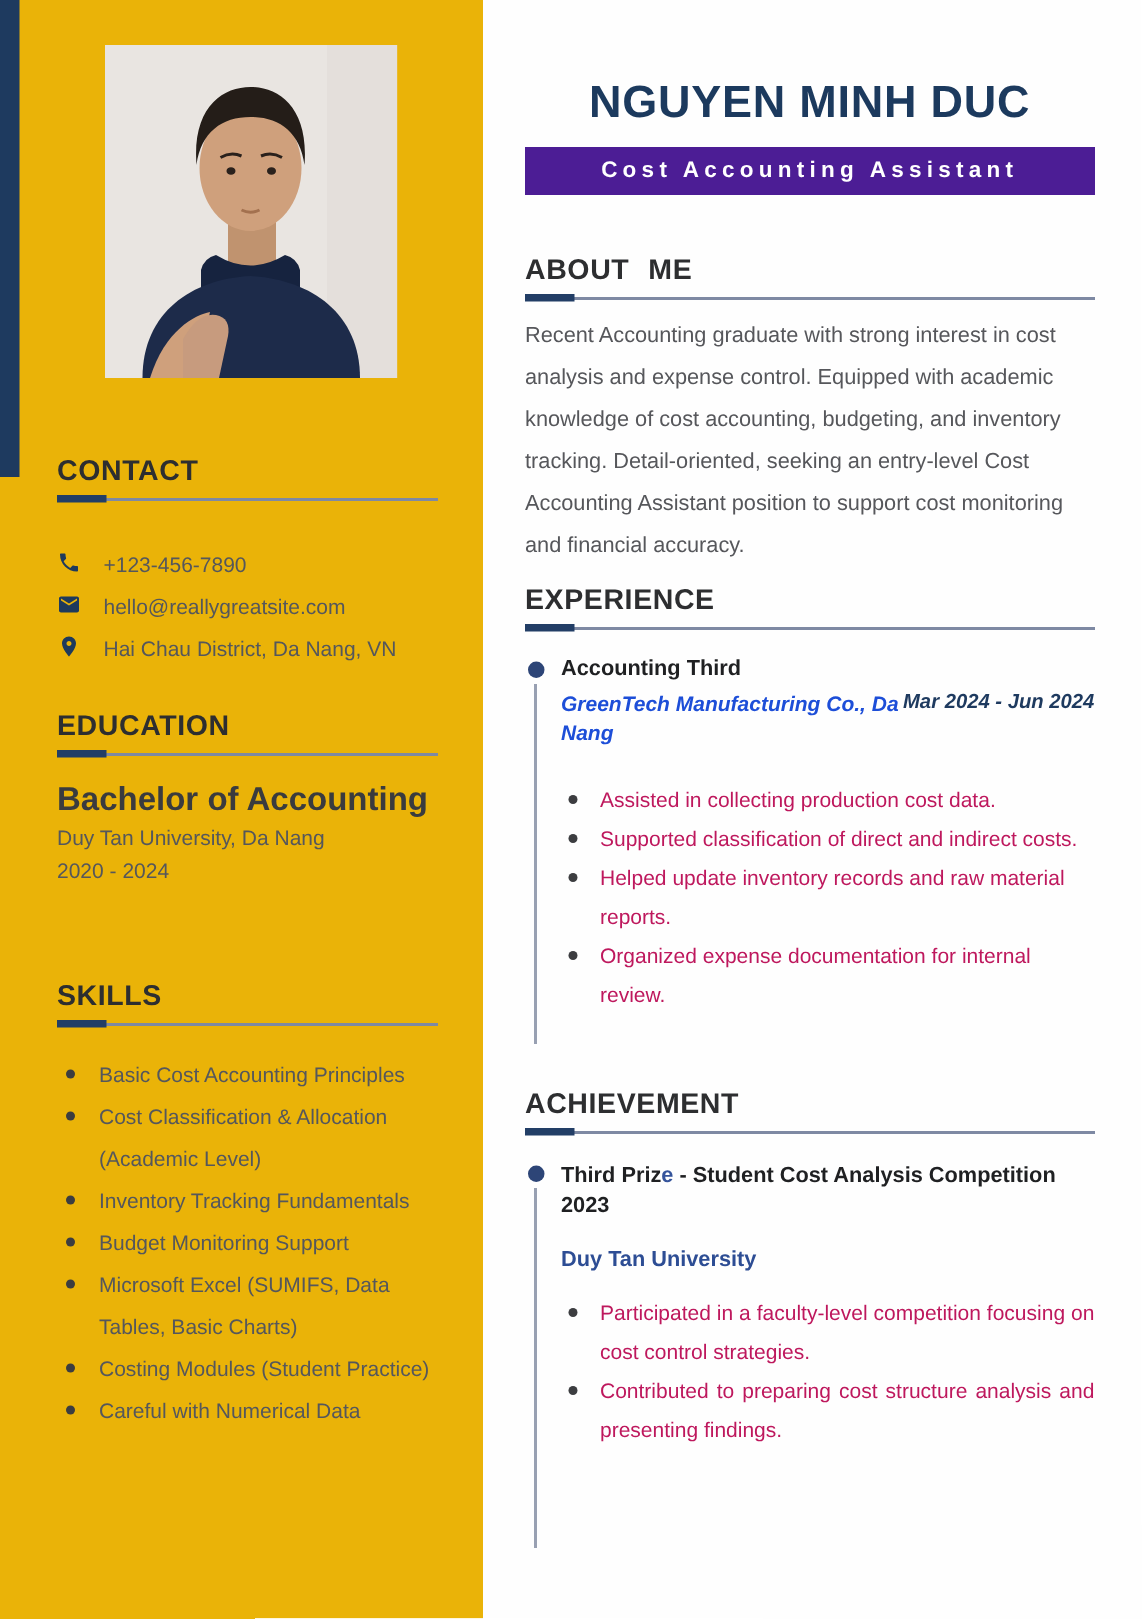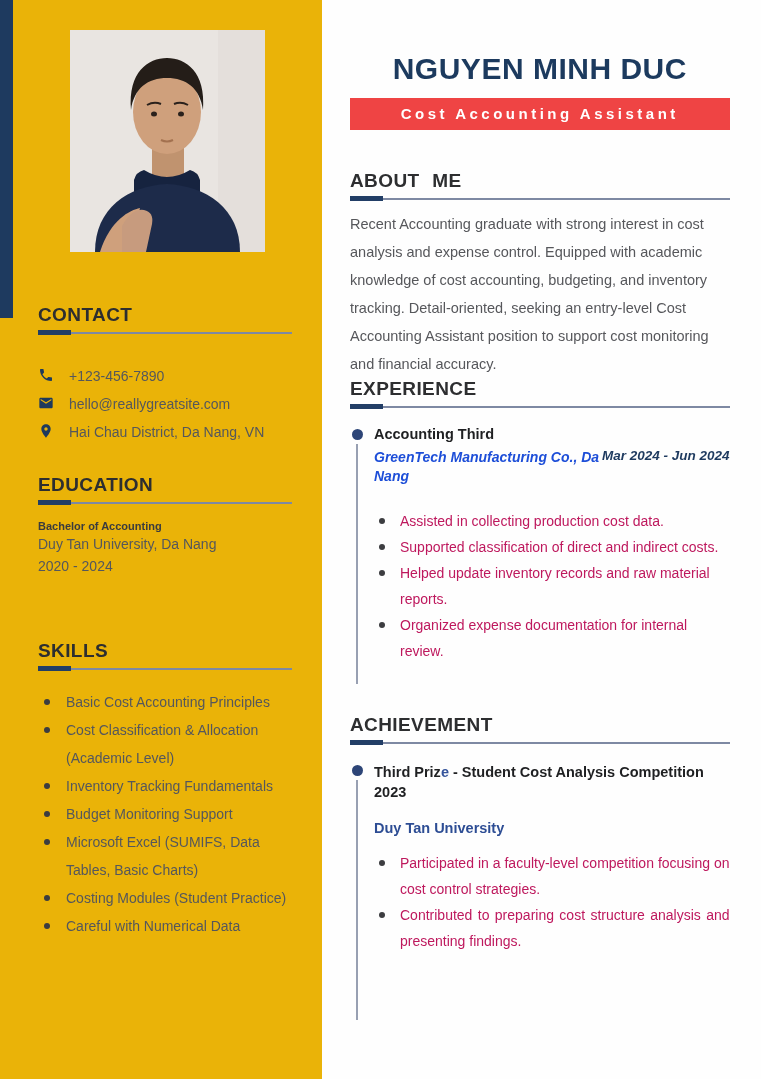--- a/index.html
+++ b/index.html
@@ -23,40 +23,40 @@
   .photo { width:195px; height:222px; margin-left:32px; overflow:hidden; }
 
   
   .contact-section { margin-top:52px; }
   .contact-list { margin-top:28px; }
   .contact-item { display:flex; align-items:center; gap:15px; height:28px; color:#55575c; font-size:14px; }
   .contact-item svg { flex:none; }
 
   
   .education-section { margin-top:28px; }
-  .degree { margin-top:16px; font-size:11px; font-weight:bold; color:#3a3b3e; }
+  .degree { margin-top:16px; font-size:22px; font-weight:bold; color:#3a3b3e; }
   .school, .years { font-size:14px; color:#55575c; line-height:20px; margin-top:2px; }
 
   
   .skills-section { margin-top:64px; }
   ul { list-style:none; }
   .skills-list { margin-top:18px; }
   .skills-list li { position:relative; padding-left:28px; font-size:14px; color:#55575c; line-height:28px; }
   .skills-list li::before { content:""; position:absolute; left:6px; top:11px; width:6px; height:6px; border-radius:50%; background:#3c3d40; }
 
   
   .name { font-size:30px; font-weight:bold; color:#1c3a5e; text-align:center; letter-spacing:0.5px; }
-  .job-banner { margin-top:12px; background:#ef4444; color:#ffffff; text-align:center; padding:7px 0 8px 0; font-size:15px; font-weight:bold; letter-spacing:3.5px; }
+  .job-banner { margin-top:12px; background:#4c1d95; color:#ffffff; text-align:center; padding:7px 0 8px 0; font-size:15px; font-weight:bold; letter-spacing:3.5px; }
 
   
   .about-section { margin-top:40px; }
   .about-text { margin-top:10px; font-size:14.5px; color:#56575b; line-height:28px; }
 
   
-  .experience-section { }
+  .experience-section { margin-top:12px; }
   .achievement-section { margin-top:30px; }
   .timeline { position:relative; margin-top:18px; padding-left:24px; }
   .timeline::before { content:""; position:absolute; left:2px; top:3px; width:11px; height:11px; border-radius:50%; background:#2d4577; }
   .timeline::after { content:""; position:absolute; left:6px; top:18px; bottom:0; width:2px; background:#98a0b2; }
   .exp-pad { padding-bottom:20px; }
   .ach-pad { padding-bottom:66px; }
 
   .job-title { font-size:14.5px; font-weight:bold; color:#1f2022; }
   .job-meta { display:flex; margin-top:6px; }
   .company { width:228px; font-size:14px; font-weight:bold; font-style:italic; color:#1d4ed8; line-height:19px; }

